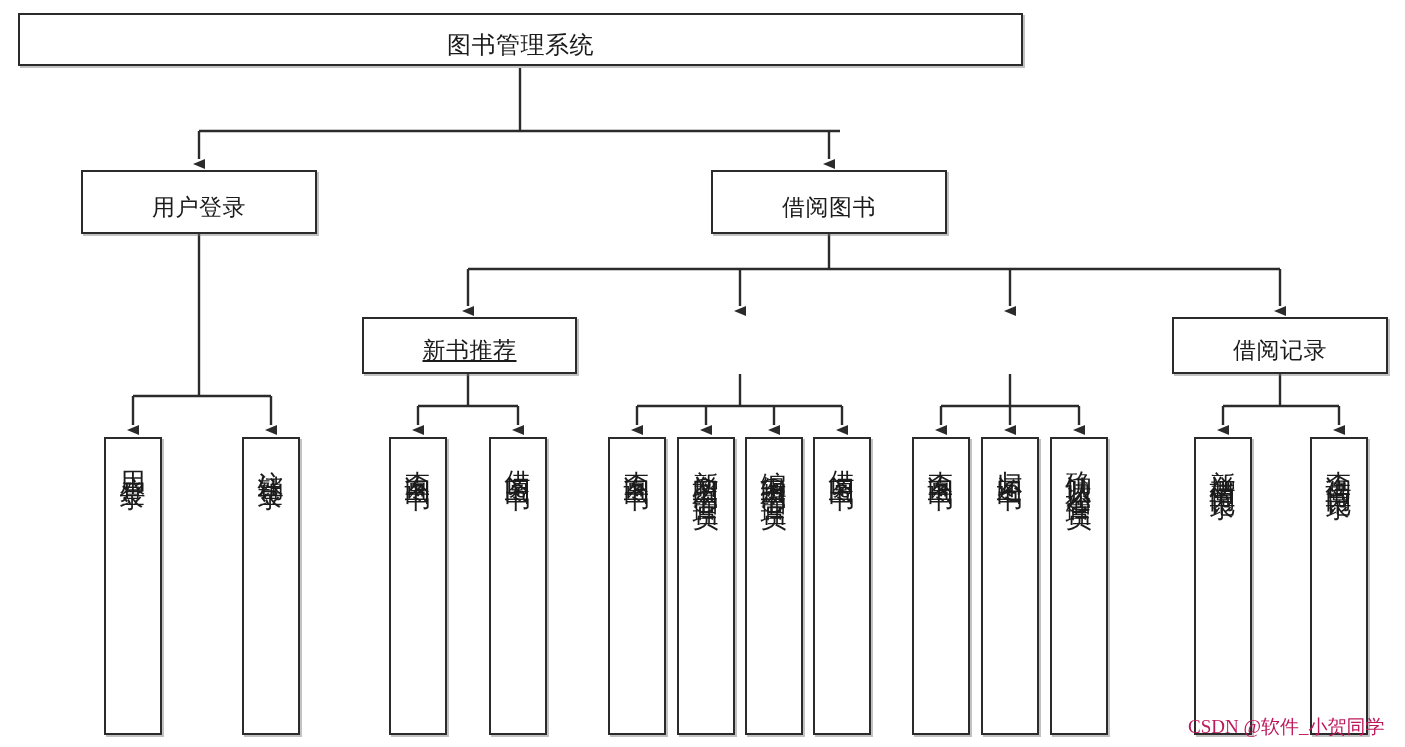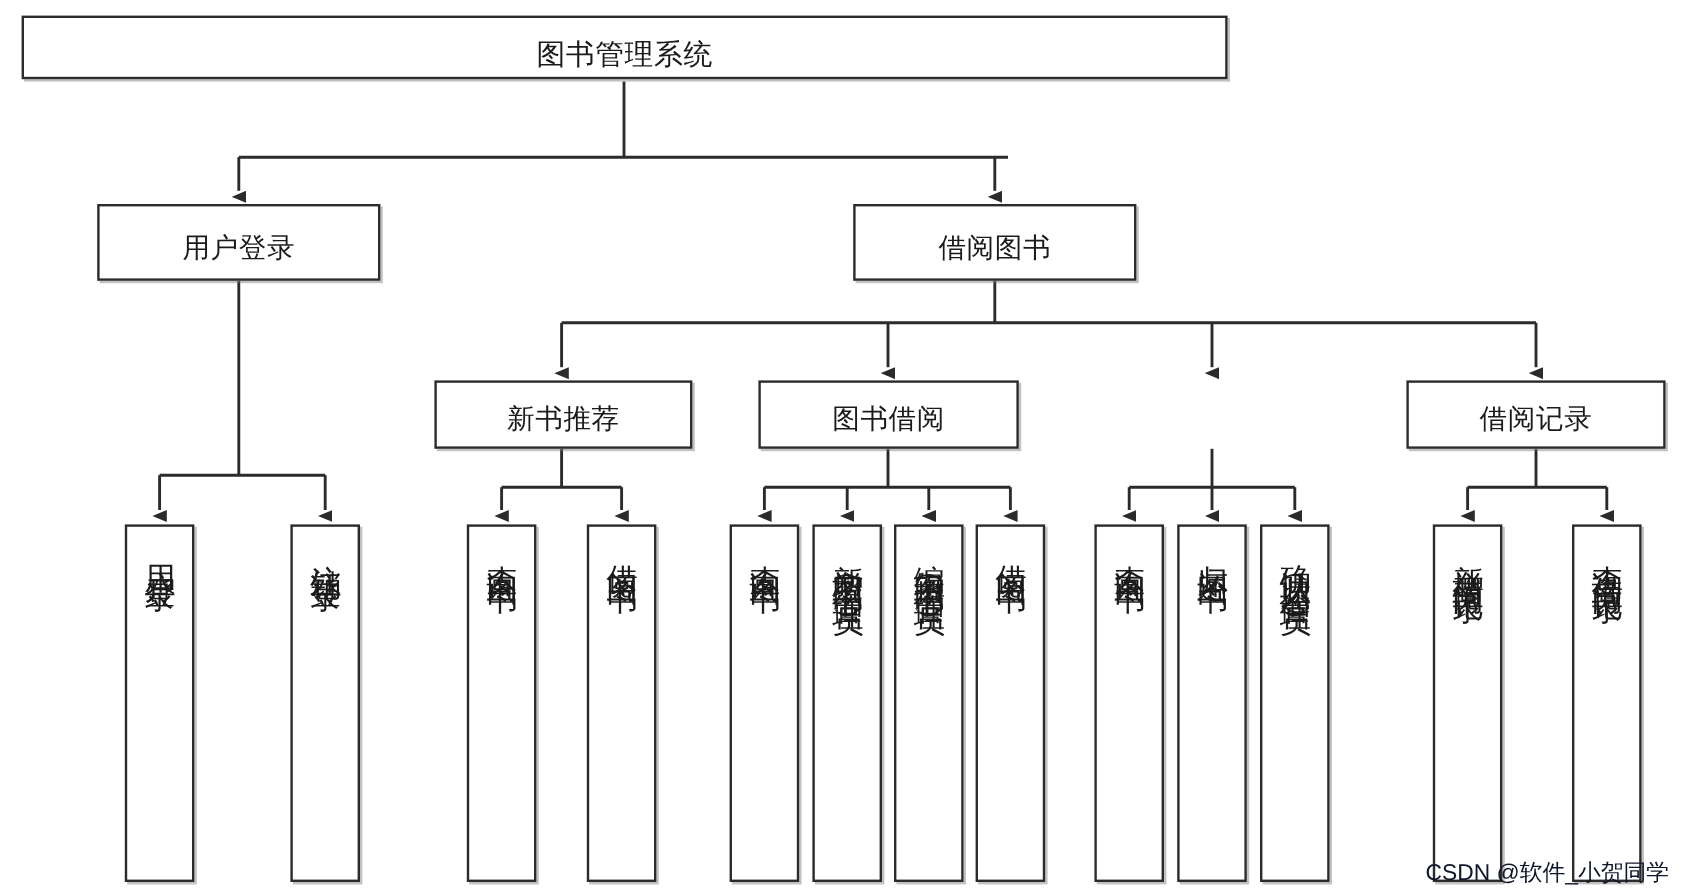--- a/index.html
+++ b/index.html
@@ -61,23 +61,23 @@
     font-size: 26px;
     line-height: 1.0;
     letter-spacing: 5px;
     white-space: nowrap;
   }
   .watermark {
     position: absolute;
     left: 1188px;
     top: 714px;
     font-size: 19px;
-    color: #0f172a;
+    color: #be185d;
     white-space: nowrap;
-    font-family: Liberation Sans, sans-serif;
+    font-family: Liberation Serif, serif;
   }
 </style>
 </head>
 <body>
 
 <div id="canvas">
 
   <svg class="wires" viewBox="0 0 1405 747">
     <defs>
       <marker id="arrow" markerWidth="10" markerHeight="12" refX="0" refY="6" orient="auto" markerUnits="userSpaceOnUse">
@@ -133,27 +133,24 @@
   </div>
 
   <div class="node horiz" style="left:81px; top:170px; width:236px; height:64px;">
     <span class="lbl">用户登录</span>
   </div>
 
   <div class="node horiz" style="left:711px; top:170px; width:236px; height:64px;">
     <span class="lbl">借阅图书</span>
   </div>
 
-  <div class="node horiz" style="left:362px; top:317px; width:215px; height:57px;">
+  <div class="node horiz" style="left:362px; top:317px; width:215px; height:57px;text-decoration:underline;">
     <span class="lbl">新书推荐</span>
   </div>
 
-  <div class="node horiz" style="left:632px; top:317px; width:217px; height:57px;">
-    <span class="lbl">图书借阅</span>
-  </div>
 
 
   <div class="node horiz" style="left:1172px; top:317px; width:216px; height:57px;">
     <span class="lbl">借阅记录</span>
   </div>
 
   <div class="node vert" style="left:104px; top:437px; width:58px; height:298px;">
     <span class="lbl">用户登录</span>
   </div>
 

